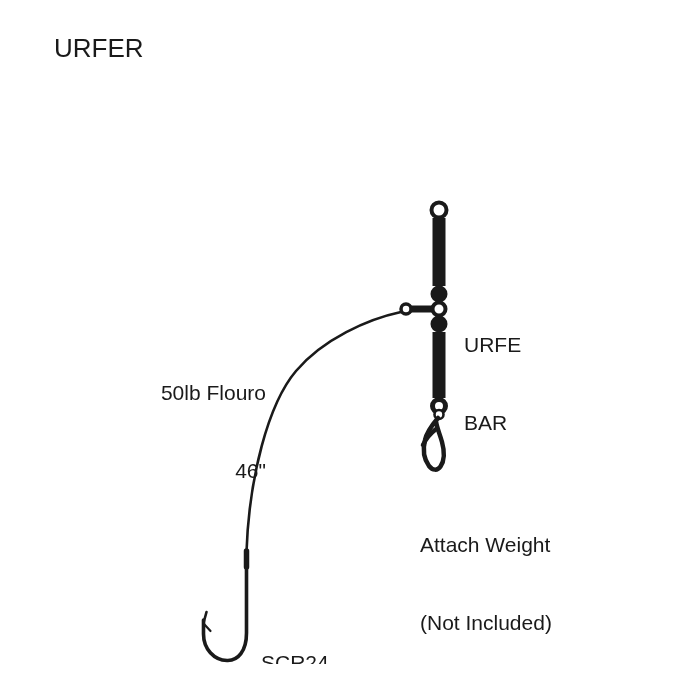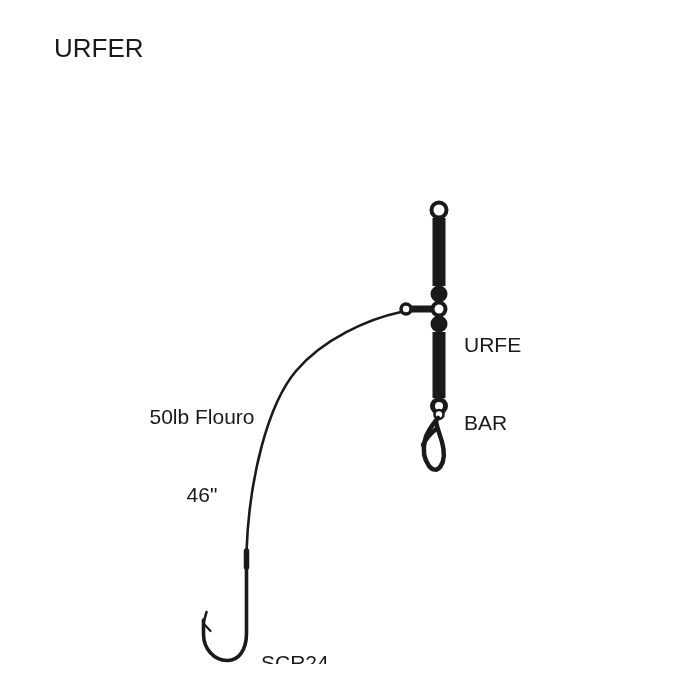--- a/index.html
+++ b/index.html
@@ -60,29 +60,33 @@
       <circle class="open" cx="439" cy="406" r="6.5" stroke-width="5"></circle>
       <circle class="open" cx="439" cy="414.5" r="4.5" stroke-width="2.6"></circle>
     </g>
 
     <g>
       <path class="stroke" stroke-width="4.5" stroke-linecap="round" d="M 438 418 C 433 424 427 431 425 440 C 422.5 450 424 459 429 466 C 432.5 470.5 437.5 471 440.5 466.5 C 444.5 460.5 444.5 451 442 442 C 439.5 433 436.5 427 436 421"></path>
       <path class="stroke" stroke-width="4.5" stroke-linecap="round" d="M 435.5 429.5 C 431 433 426 438.5 423 445"></path>
     </g>
   </svg>
 
-  <div class="lbl right" style="left:138px;top:352px;width:128px;text-align:center;">
+  <div class="lbl right" style="left:138px;top:328px;width:128px;">
     <div>50lb Flouro</div>
     <div>46"</div>
   </div>
 
   <div class="lbl" style="left:464px;top:280px;">
     <div>URFE</div>
     <div>BAR</div>
   </div>
 
+  <div class="lbl" style="left:420px;top:480px;">
+    <div>Attach Weight</div>
+    <div>(Not Included)</div>
+  </div>
 
   <div class="lbl" style="left:261px;top:598px;">
     <div>SCR24</div>
     
   </div>
 
 </div>
 
 </body></html>

